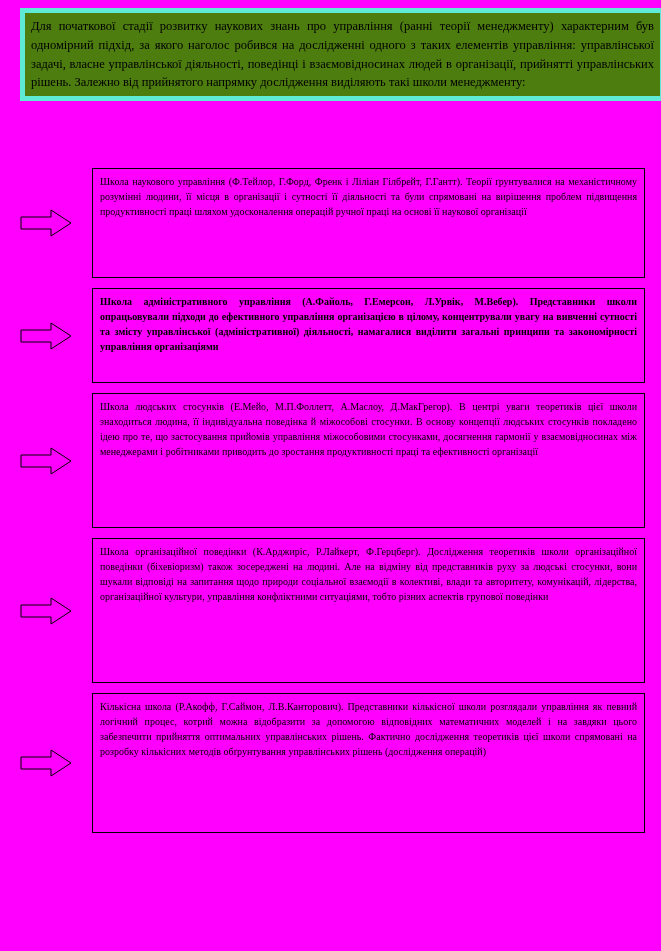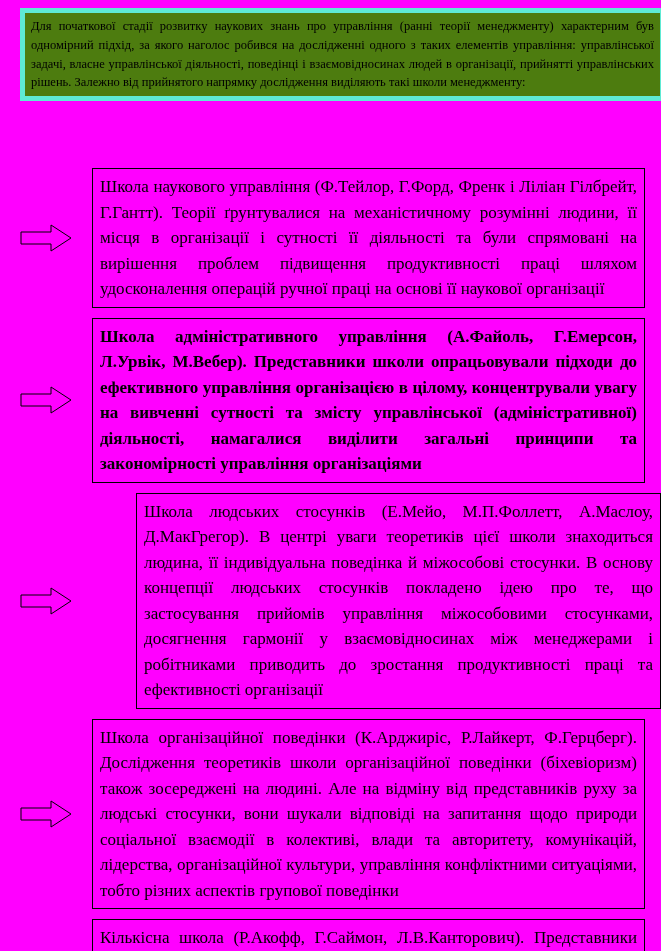--- a/index.html
+++ b/index.html
@@ -60,28 +60,28 @@
   }
   .box {
     width: 553px;
     box-sizing: border-box;
     border: 1px solid #000000;
     background: #FF00FF;
     padding: 5px 7px 5px 7px;
   }
   .box p {
     margin: 0;
-    font-size: 17px;
+    font-size: 10px;
     line-height: 1.5;
     color: #000000;
     text-align: justify;
   }
   .row-1 .box { min-height: 110px; }
   .row-2 .box { min-height: 95px; font-weight: bold; }
-  .row-3 .box { min-height: 135px; margin-left: 44px; }
+  .row-3 .box { min-height: 135px; }
   .row-4 .box { min-height: 145px; }
   .row-5 .box { min-height: 140px; }
 </style>
 </head>
 <body>
 
 <div class="page">
 
   <div class="intro-box">
     <p class="intro-text">Для початкової стадії розвитку наукових знань про управління (ранні теорії менеджменту) характерним був одномірний підхід, за якого наголос робився на дослідженні одного з таких елементів управління: управлінської задачі, власне управлінської діяльності, поведінці і взаємовідносинах людей в організації, прийнятті управлінських рішень. Залежно від прийнятого напрямку дослідження виділяють такі школи менеджменту:</p>

